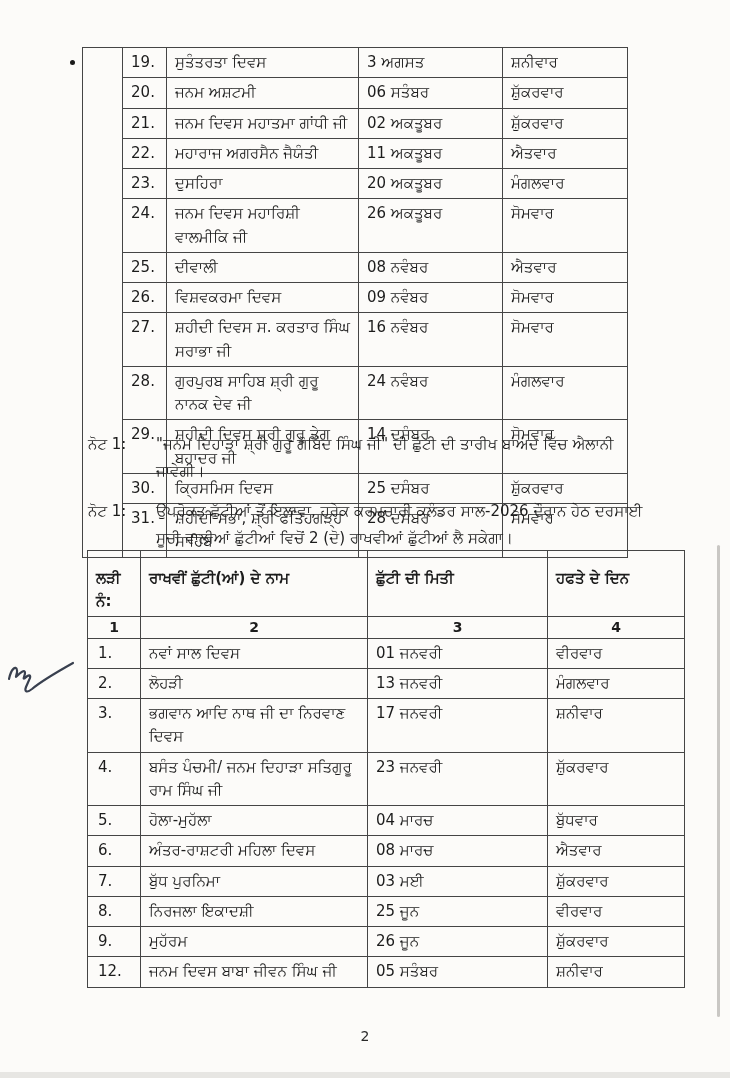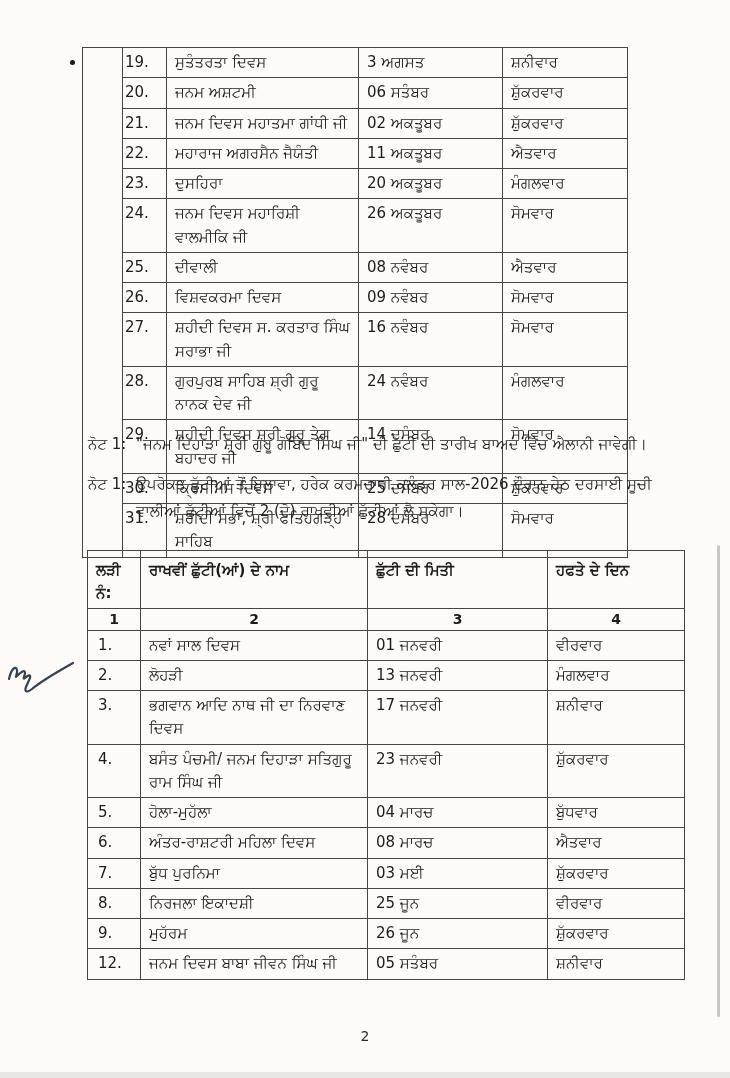--- a/index.html
+++ b/index.html
@@ -18,34 +18,34 @@
     border:1.5px solid #454545;
     font-size:15px; line-height:1.55; color:#1c1c1c;
     vertical-align:top; text-align:left;
     padding:3px 8px; font-weight:400;
     word-wrap:break-word;
   }
   .bold { font-weight:700; }
 
   #top-table { left:82px; top:47px; width:545px; }
   #top-table tr { height:30px; }
-  #top-table td.col-no { text-align:left; padding-right:5px; padding-left:2px; }
+  #top-table td.col-no { text-align:center; padding-right:5px; padding-left:2px; }
   #top-table td.lead-col { padding:0; }
 
   #bottom-table { left:87px; top:550px; width:597px; }
   #bottom-table tbody tr { height:27px; }
   #bottom-table thead tr.hdr-row { height:28px; }
-  #bottom-table thead tr.hdr-row th { font-weight:700; padding:8px 8px 2px; }
+  #bottom-table thead tr.hdr-row th { font-weight:700; padding:16px 8px 2px; }
   #bottom-table thead tr.num-row { height:22px; }
   #bottom-table thead tr.num-row th { font-weight:700; text-align:center; padding:0; font-size:14px; line-height:20px; }
   #bottom-table td.col-no { padding-left:10px; }
 
   
   .notes { position:absolute; left:88px; top:431px; width:578px; }
-  .note { display:flex; margin-bottom:13px; font-size:15px; line-height:27px; }
+  .note { display:flex; margin-bottom:13px; font-size:15px; line-height:27px;gap:20px; }
   .note-label { flex:0 0 48px; }
   .note-text { flex:1; }
 
   
   .page-num { position:absolute; top:1028px; left:0; width:730px; text-align:center; font-size:14px; color:#2a2a2a; }
   .speck { position:absolute; left:70px; top:60px; width:5px; height:5px; background:#1a1a1a; border-radius:50%; }
   .signature { position:absolute; left:5px; top:652px; }
   .edge-shadow-right { position:absolute; left:717px; top:545px; width:3px; height:472px; background:#b8b6b1; opacity:.75; border-radius:2px; }
   .edge-shadow-bottom { position:absolute; left:0; top:1072px; width:730px; height:6px; background:#d9d8d4; opacity:.6; }
 </style>

